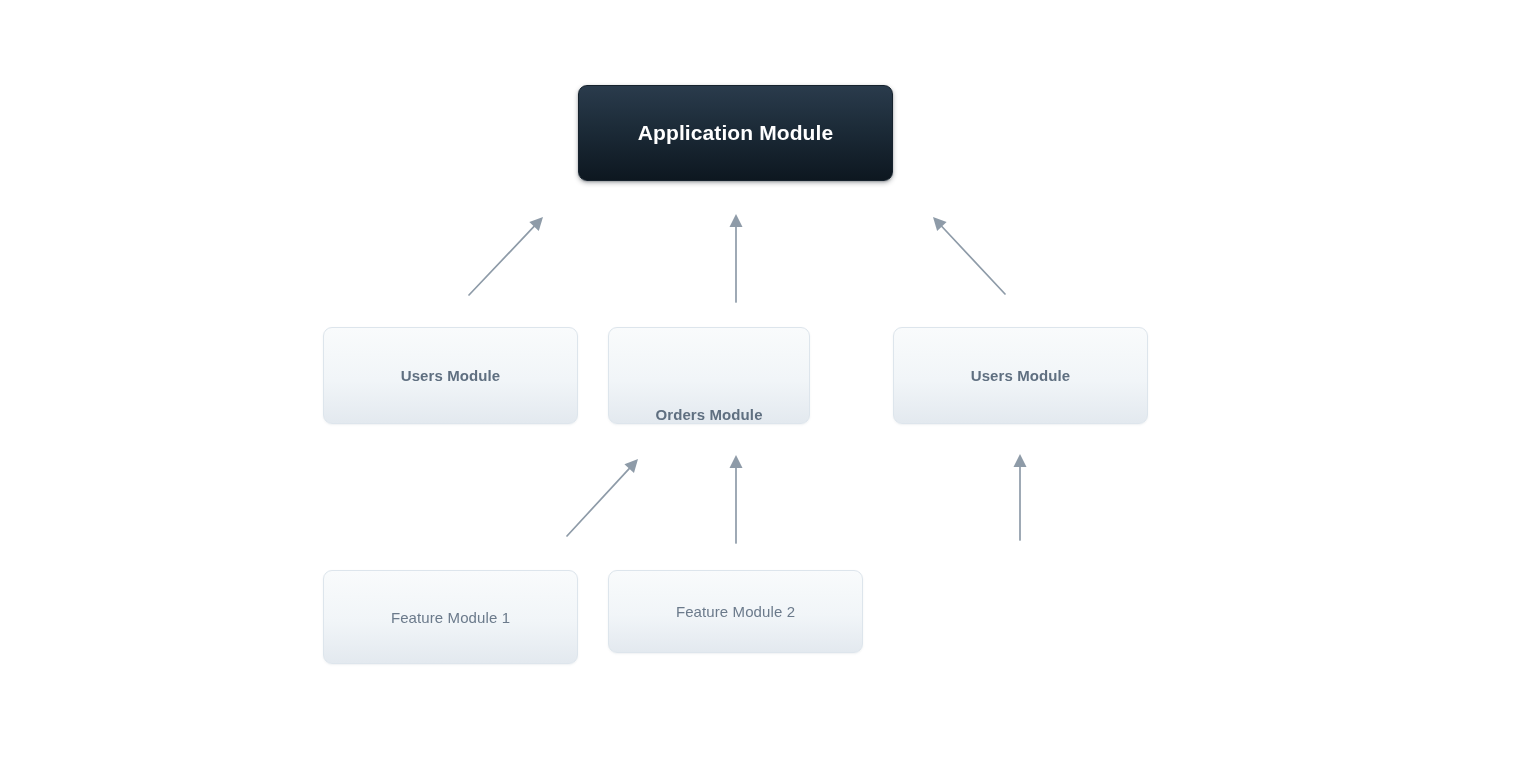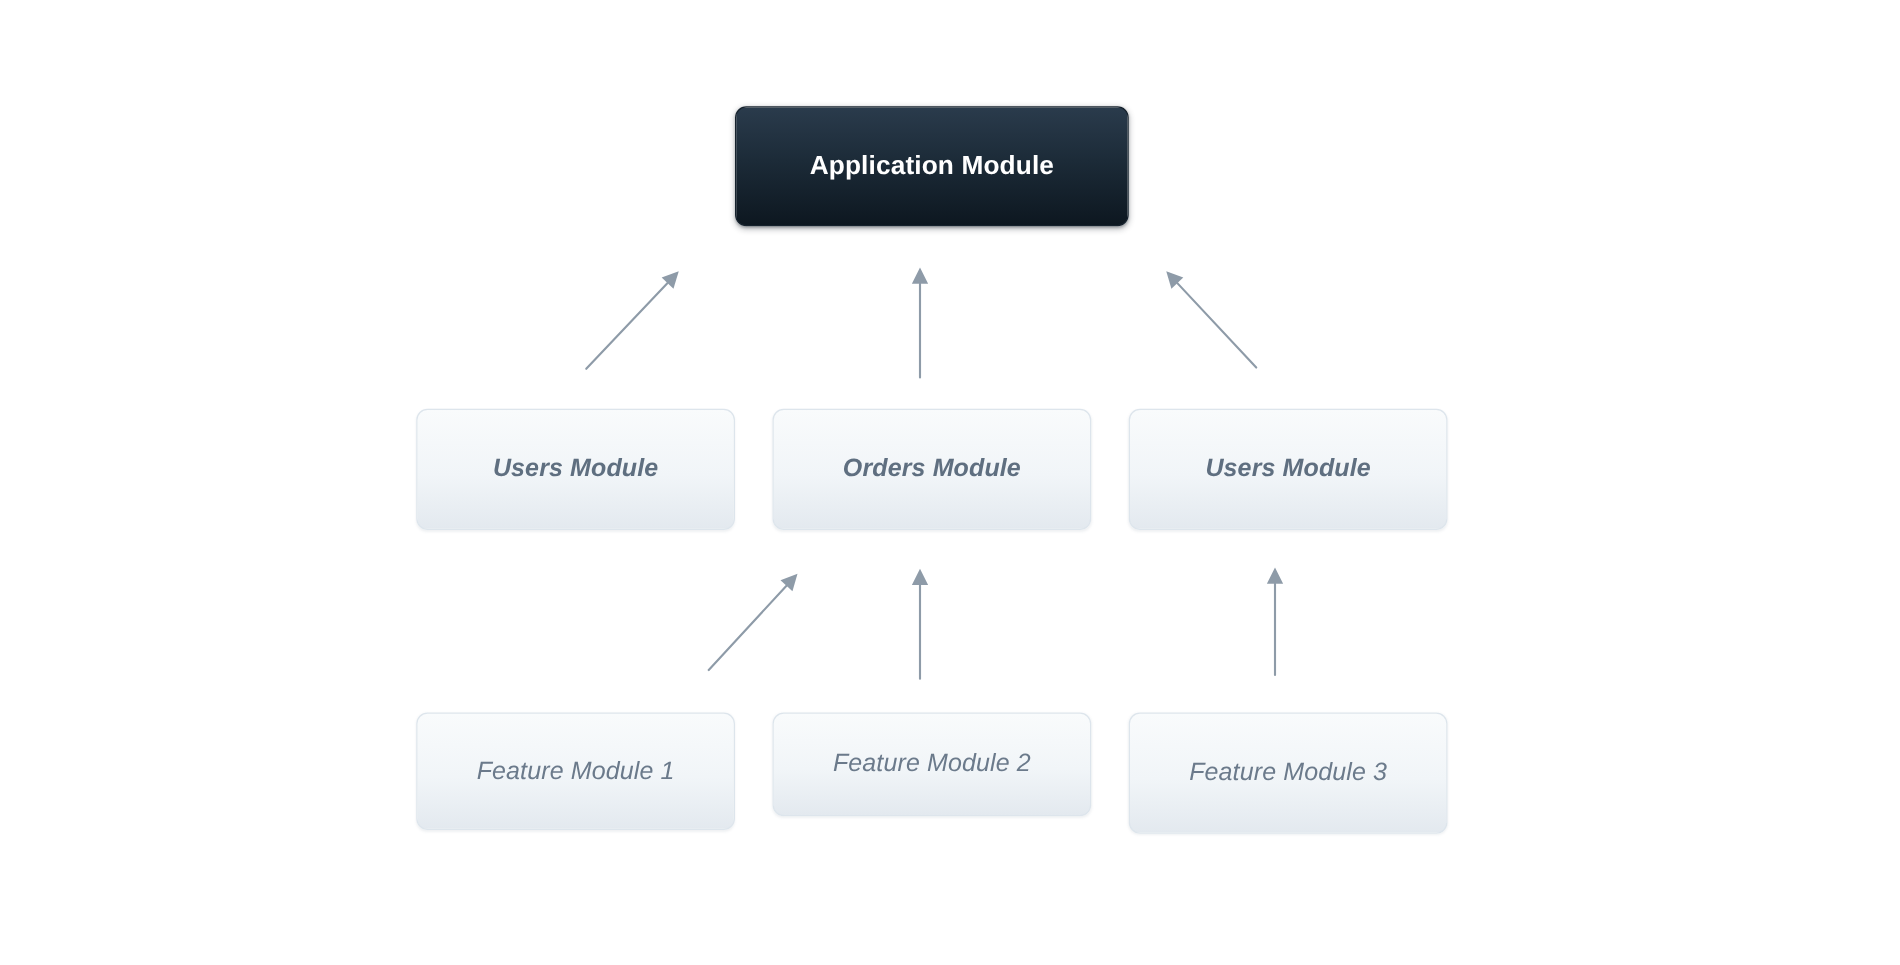--- a/index.html
+++ b/index.html
@@ -33,21 +33,20 @@
   }
 
   .node {
     position: absolute;
     box-sizing: border-box;
     display: flex;
     align-items: center;
     justify-content: center;
     border-radius: 9px;
     text-align: center;
-    margin-left: 10px;
   }
 
   .node-root {
     background: linear-gradient(180deg, #2a3b4c 0%, #1c2b38 45%, #0d1720 100%);
     border: 1px solid #16222d;
     box-shadow: 0 2px 5px rgba(15, 23, 32, 0.30),
                 0 1px 2px rgba(15, 23, 32, 0.22);
   }
   .node-root .node-label {
     color: #ffffff;
@@ -56,23 +55,22 @@
     letter-spacing: 0.1px;
   }
 
   .node-light {
     background: linear-gradient(180deg, #f9fbfc 0%, #f1f5f8 55%, #e3e9ef 100%);
     border: 1px solid #dde5ec;
     box-shadow: 0 1px 2px rgba(100, 116, 139, 0.10);
   }
   .node-light .node-label {
     color: #64748b;
-    font-size: 20px;
+    font-size: 15px;
     letter-spacing: 0.1px;
-    font-style: italic;
   }
   .node-mid .node-label {
     font-weight: bold;
     color: #5f6f80;
   }
   .node-leaf .node-label {
     font-weight: normal;
     color: #6b7a8b;
   }
 </style>
@@ -109,33 +107,30 @@
     </svg>
 
   <div class="node node-root" id="node-application-module" style="left: 578px; top: 85px; width: 315px; height: 96px;">
     <span class="node-label">Application Module</span>
   </div>
 
   <div class="node node-light node-mid" id="node-users-module" style="left: 323px; top: 327px; width: 255px; height: 97px;">
     <span class="node-label">Users Module</span>
   </div>
 
-  <div class="node node-light node-mid" id="node-orders-module" style="left: 608px; top: 327px; width: 255px; height: 97px;">
+  <div class="node node-light node-mid" id="node-orders-module" style="left: 608px; top: 327px; width: 202px; height: 97px; align-items: flex-end;">
     <span class="node-label">Orders Module</span>
   </div>
 
   <div class="node node-light node-mid" id="node-chat-module" style="left: 893px; top: 327px; width: 255px; height: 97px;">
     <span class="node-label">Users Module</span>
   </div>
 
   <div class="node node-light node-leaf" id="node-feature-module-1" style="left: 323px; top: 570px; width: 255px; height: 94px;">
     <span class="node-label">Feature Module 1</span>
   </div>
 
   <div class="node node-light node-leaf" id="node-feature-module-2" style="left: 608px; top: 570px; width: 255px; height: 83px;">
     <span class="node-label">Feature Module 2</span>
   </div>
 
-  <div class="node node-light node-leaf" id="node-feature-module-3" style="left: 893px; top: 570px; width: 255px; height: 97px;">
-    <span class="node-label">Feature Module 3</span>
-  </div>
 
 </div>
 
 </body></html>

